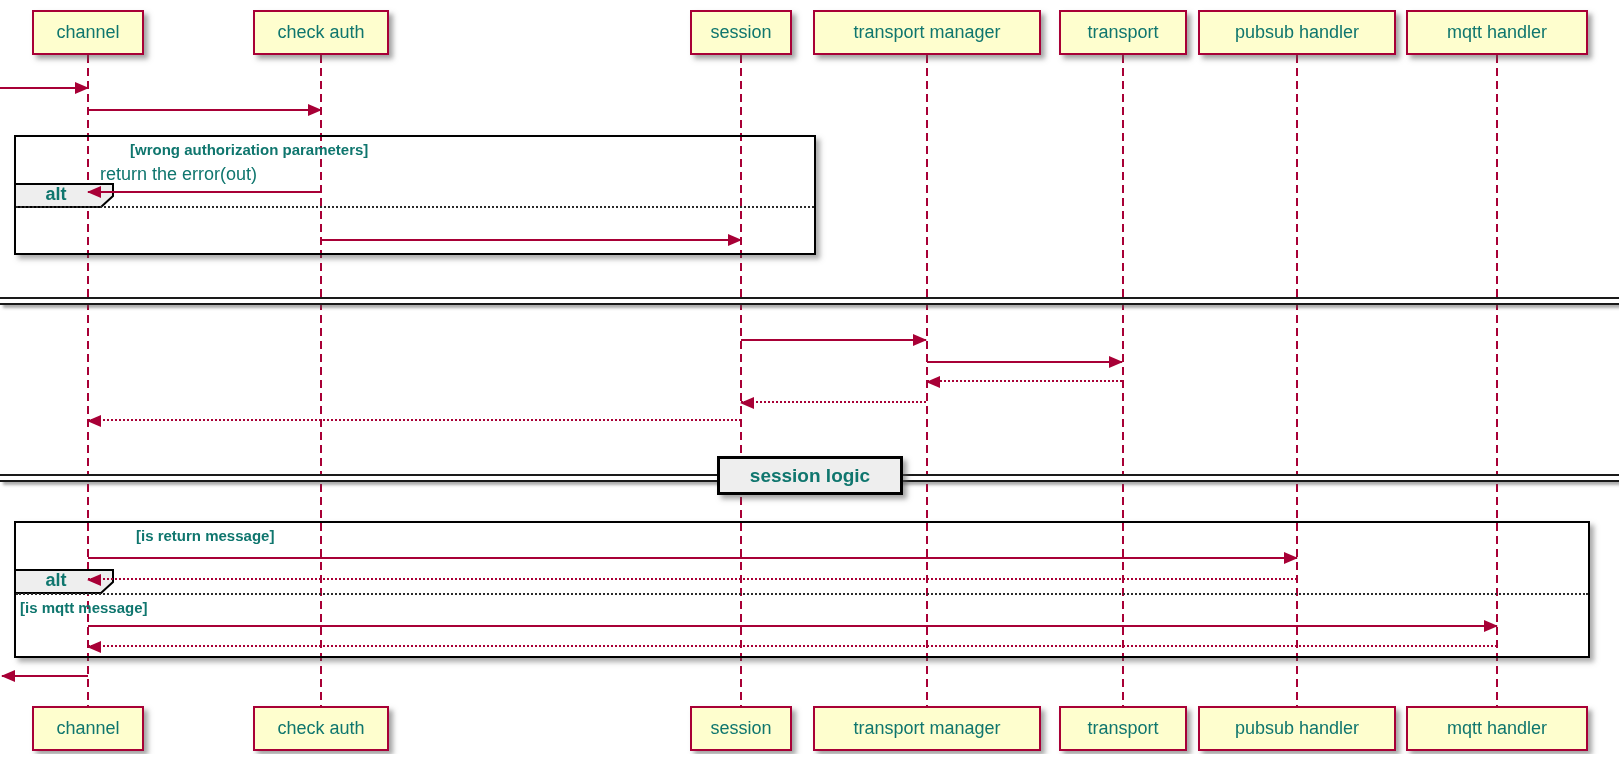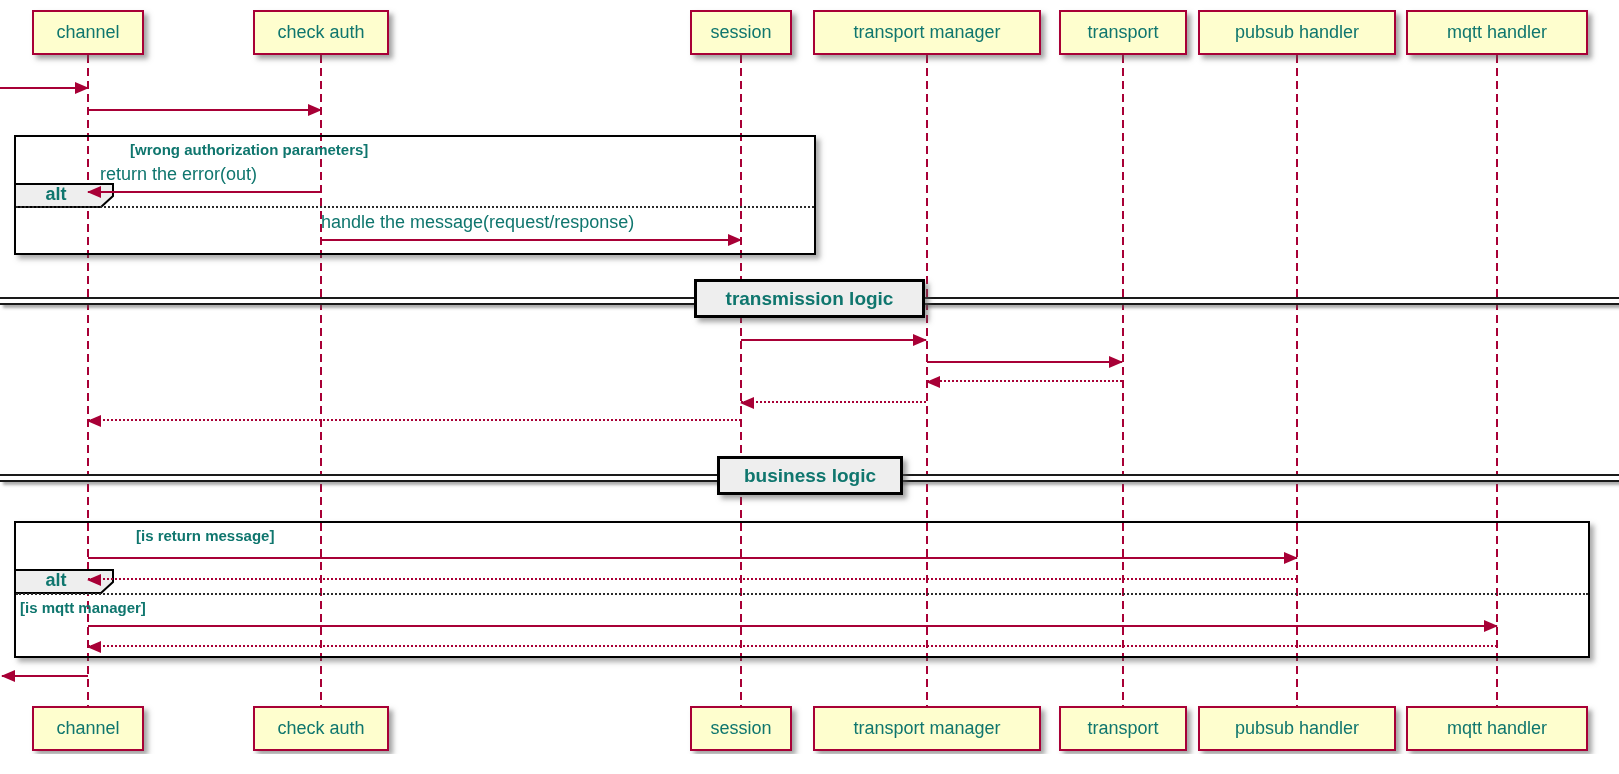--- a/index.html
+++ b/index.html
@@ -160,30 +160,26 @@
     <div class="guard" style="left:114px;top:4px;">[wrong authorization parameters]</div>
     <div class="else-line" style="top:69px;"></div>
   </div>
 
   <div class="msg-label" style="left:100px;top:164px;width:220px;">return the error(out)</div>
   <div class="arrow" style="left:88px;top:186px;width:233px;">
     <div class="line-solid"></div>
     <div class="head-l"></div>
   </div>
 
-  <div class="msg-label" style="left:321px;top:212px;width:420px;">handle the message(request/response)</div>
   <div class="arrow" style="left:321px;top:234px;width:420px;">
     <div class="line-solid"></div>
     <div class="head-r"></div>
   </div>
 
   <div class="divider-line" style="top:297px;"></div>
-  <div class="divider-label" style="left:694px;top:279px;width:225px;height:33px;">
-    <span>transmission logic</span>
-  </div>
 
   <div class="arrow" style="left:741px;top:334px;width:185px;">
     <div class="line-solid"></div>
     <div class="head-r"></div>
   </div>
   <div class="arrow" style="left:927px;top:356px;width:195px;">
     <div class="line-solid"></div>
     <div class="head-r"></div>
   </div>
   <div class="arrow" style="left:927px;top:376px;width:195px;">
@@ -194,33 +190,33 @@
     <div class="line-dotted"></div>
     <div class="head-l"></div>
   </div>
   <div class="arrow" style="left:88px;top:415px;width:653px;">
     <div class="line-dotted"></div>
     <div class="head-l"></div>
   </div>
 
   <div class="divider-line" style="top:474px;"></div>
   <div class="divider-label" style="left:717px;top:456px;width:180px;height:33px;">
-    <span>business logic</span>
+    <span>session logic</span>
   </div>
 
   <div class="frame" style="left:14px;top:521px;width:1572px;height:133px;">
     <div class="alt-tab">
       <svg width="100" height="25" viewBox="0 0 100 25">
         <polygon points="1,1 99,1 99,13 87,24 1,24" fill="#EEEEEE" stroke="#000000" stroke-width="2"></polygon>
       </svg>
       <div class="op">alt</div>
     </div>
     <div class="guard" style="left:120px;top:4px;">[is return message]</div>
     <div class="else-line" style="top:70px;"></div>
-    <div class="guard" style="left:4px;top:76px;">[is mqtt manager]</div>
+    <div class="guard" style="left:4px;top:76px;">[is mqtt message]</div>
   </div>
 
   <div class="arrow" style="left:88px;top:552px;width:1209px;">
     <div class="line-solid"></div>
     <div class="head-r"></div>
   </div>
 
   <div class="arrow" style="left:88px;top:574px;width:1209px;">
     <div class="line-dotted"></div>
     <div class="head-l"></div>

